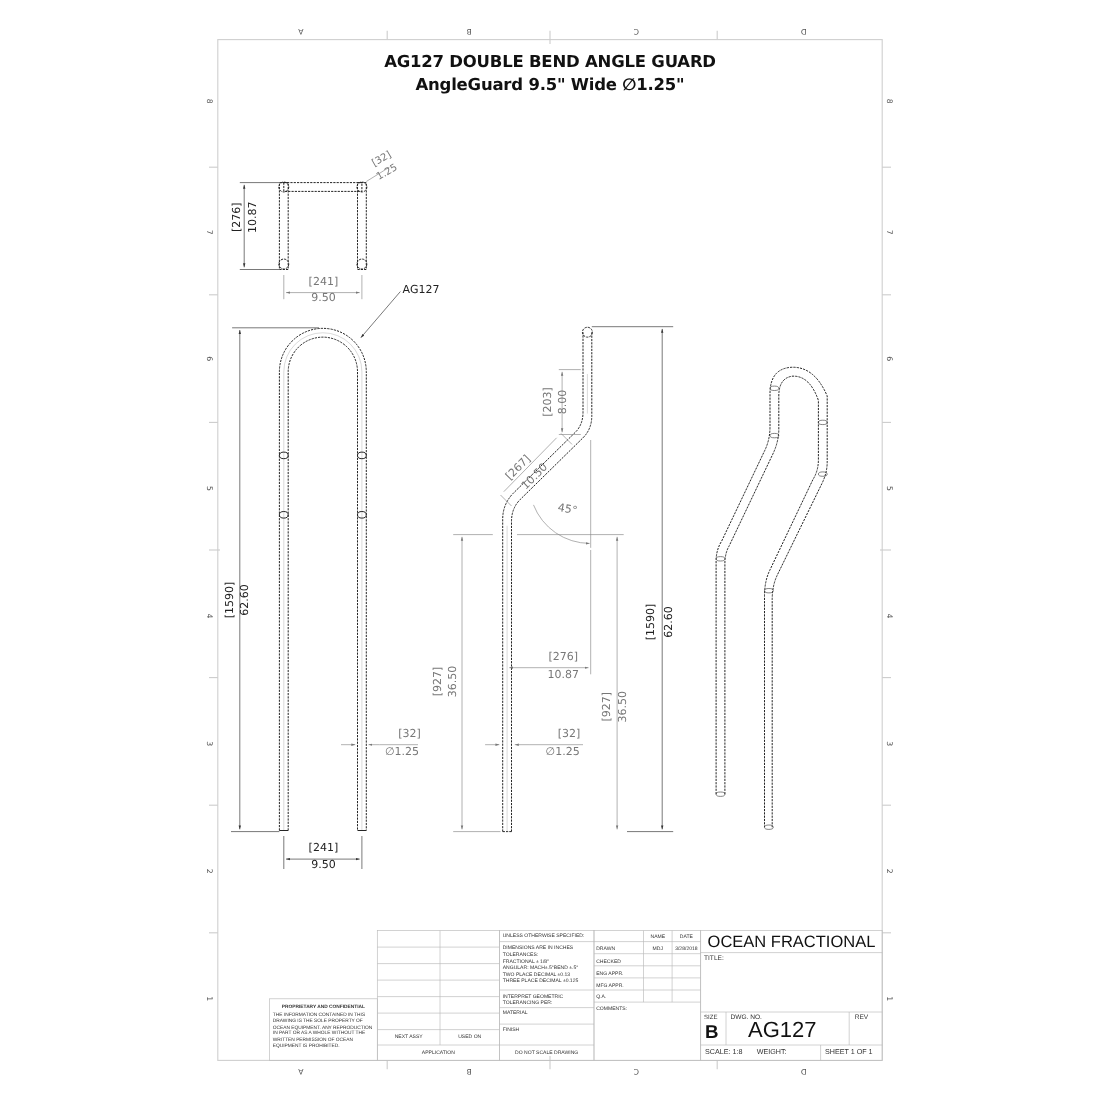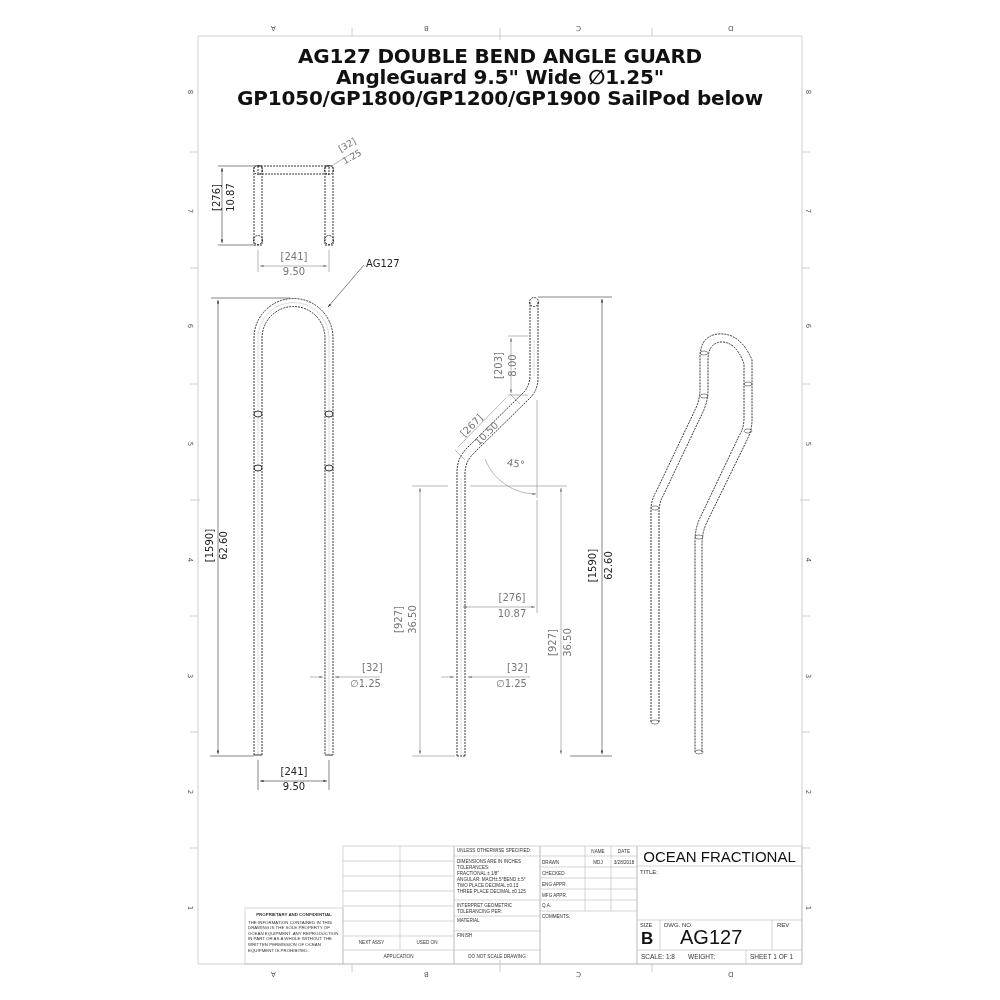--- a/index.html
+++ b/index.html
@@ -1,18 +1,18 @@
 <!DOCTYPE html>
 <html><head>
 <meta charset="utf-8">
 <style>
   html, body { margin:0; padding:0; background:#ffffff; }
   body { width:1000px; height:1000px; position:relative; overflow:hidden; font-family:"DejaVu Sans", sans-serif; color:#111; }
   .abs { position:absolute; }
-  #title-block-text { position:absolute; left:200px; top:46px; width:600px; text-align:center; font-family:"DejaVu Sans", sans-serif; font-weight:bold; font-size:20px; line-height:21px; color:#111; letter-spacing:-0.2px; }
+  #title-block-text { position:absolute; left:200px; top:46px; width:600px; text-align:center; font-family:"DejaVu Sans", sans-serif; font-weight:bold; font-size:15px; line-height:21px; color:#111; letter-spacing:-0.2px; }
   .zone { position:absolute; font-size:7px; color:#555; font-family:"DejaVu Sans", sans-serif; }
   .zone.flip { transform:rotate(180deg); }
   .zone.rot { transform:rotate(90deg); }
   .tb { position:absolute; font-family:"Liberation Sans", sans-serif; color:#333; }
   .tb-small { font-size:4.6px; line-height:6px; }
   .ocean { font-family:"Liberation Sans", sans-serif; font-size:15px; color:#111; }
 </style>
 </head>
 <body>
 
@@ -68,21 +68,20 @@
 <div class="zone rot" style="left:806px;top:322px">6</div>
 <div class="zone rot" style="left:806px;top:440px">5</div>
 <div class="zone rot" style="left:806px;top:556px">4</div>
 <div class="zone rot" style="left:806px;top:672px">3</div>
 <div class="zone rot" style="left:806px;top:788px">2</div>
 <div class="zone rot" style="left:806px;top:904px">1</div>
 
 <div id="title-block-text">
   <div>AG127 DOUBLE BEND ANGLE GUARD</div>
   <div>AngleGuard 9.5" Wide  ∅1.25"</div>
-  <div>GP1050/GP1800/GP1200/GP1900 SailPod below</div>
 </div>
 
 <svg class="abs" style="left:0;top:0" width="1000" height="1000">
   <defs>
     <marker id="arr" viewBox="0 0 10 10" refX="10" refY="5" markerWidth="6" markerHeight="6" orient="auto-start-reverse">
       <path d="M0,2 L10,5 L0,8 z" fill="#333"></path>
     </marker>
     <marker id="arrg" viewBox="0 0 10 10" refX="10" refY="5" markerWidth="6" markerHeight="6" orient="auto-start-reverse">
       <path d="M0,2 L10,5 L0,8 z" fill="#777"></path>
     </marker>

